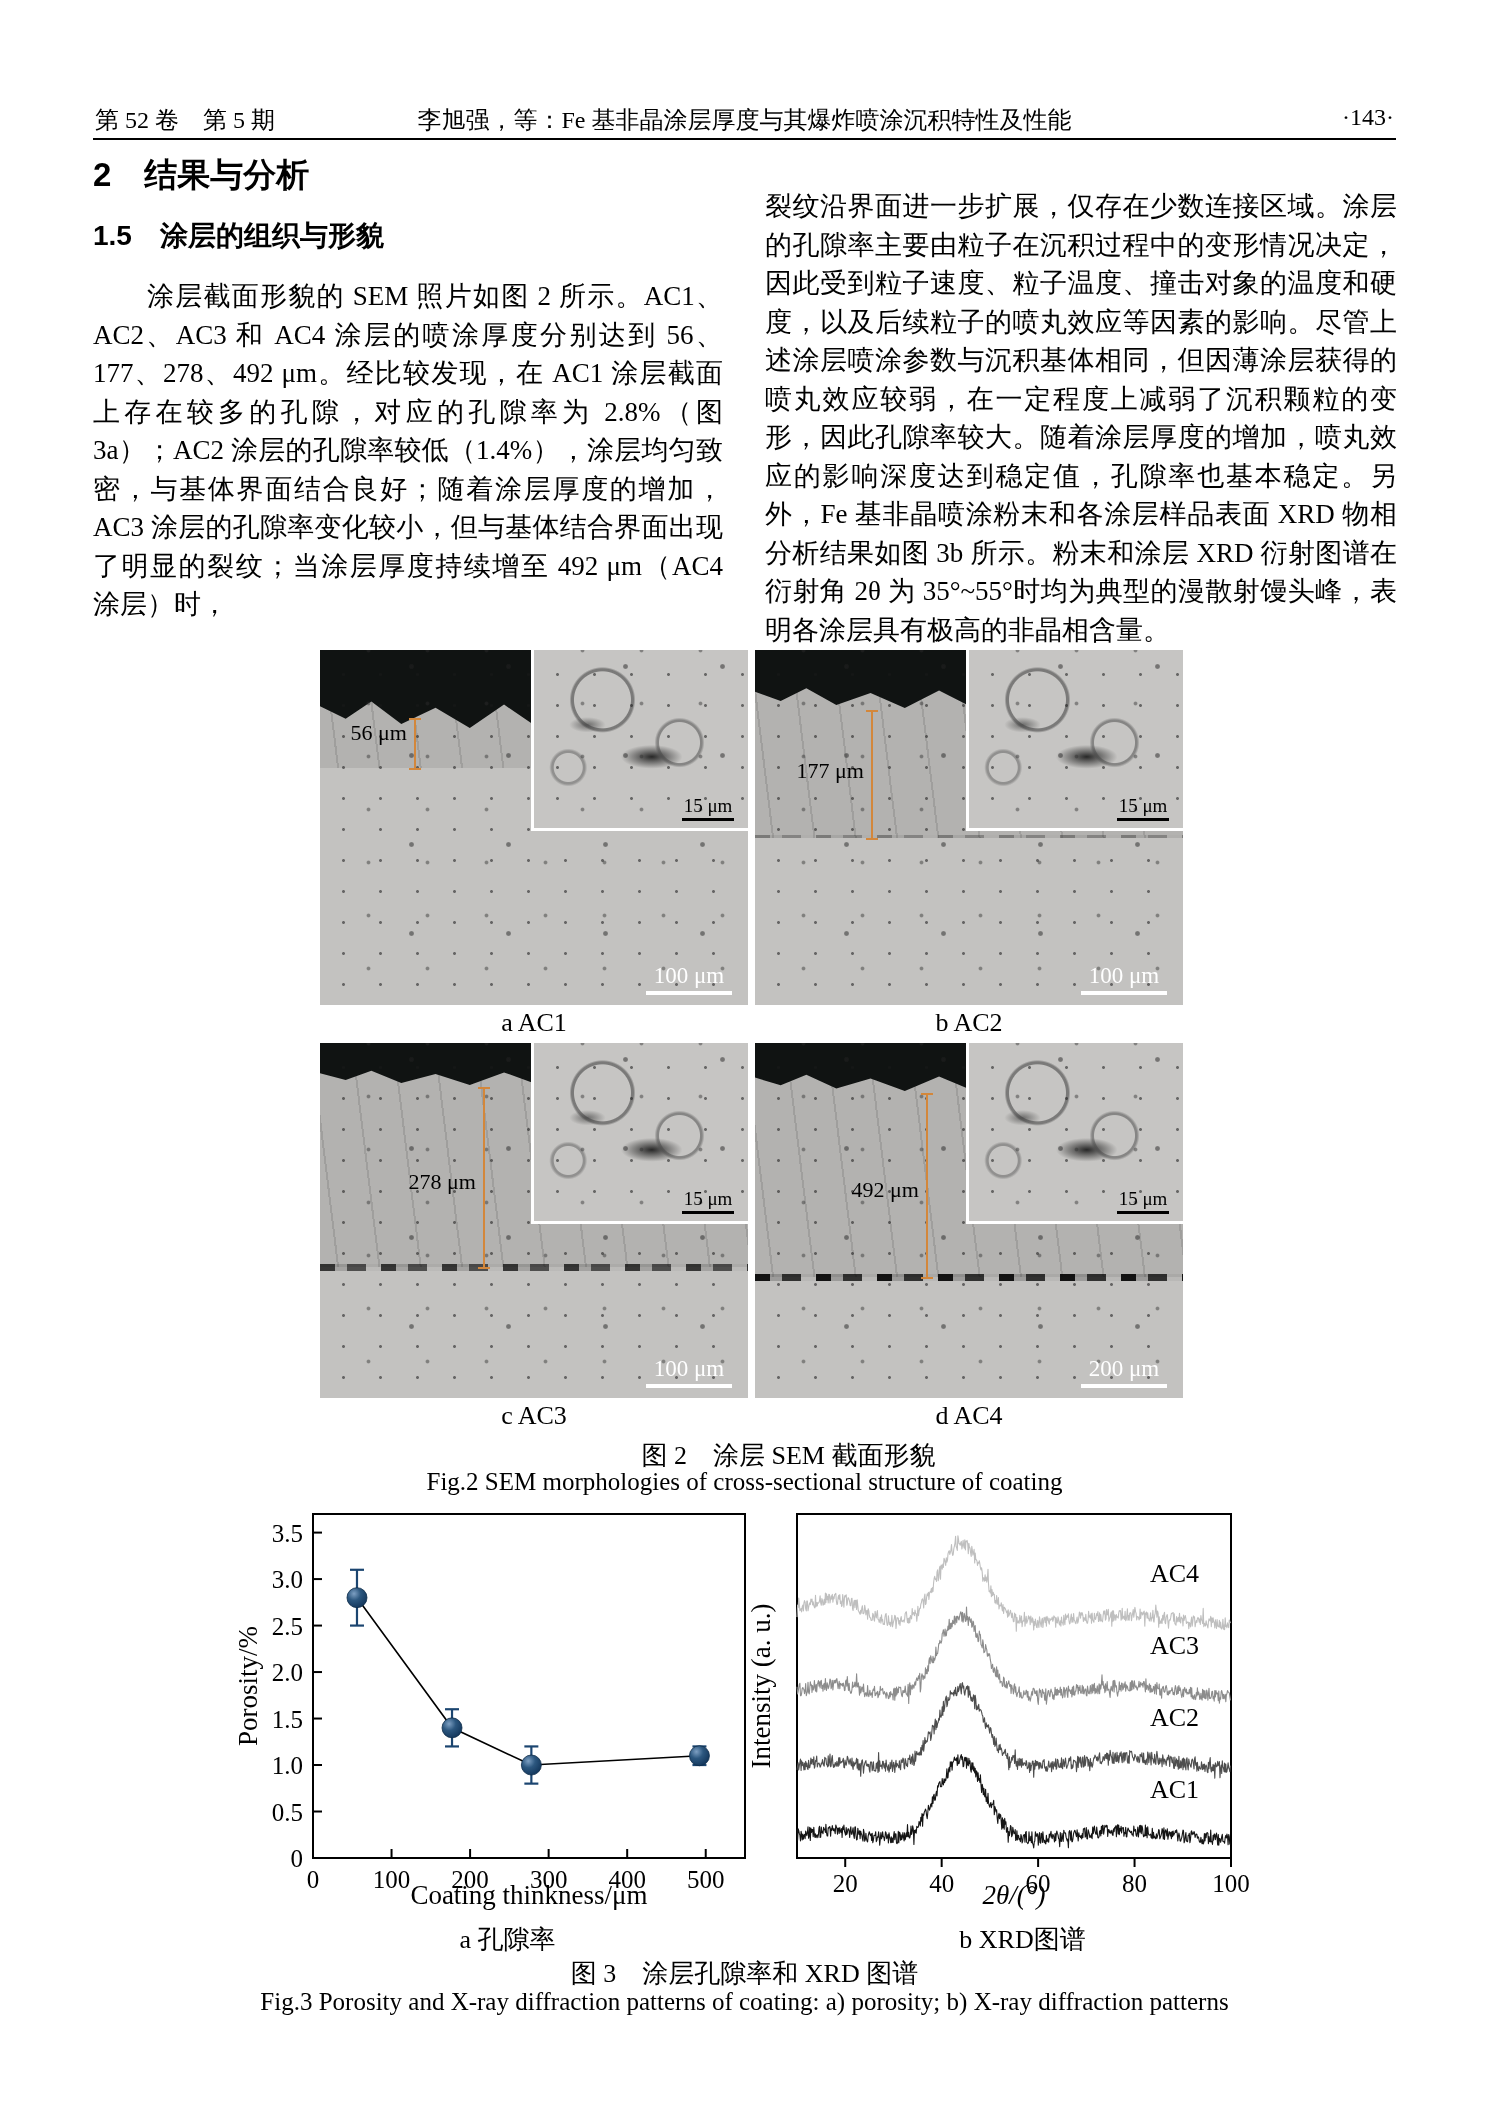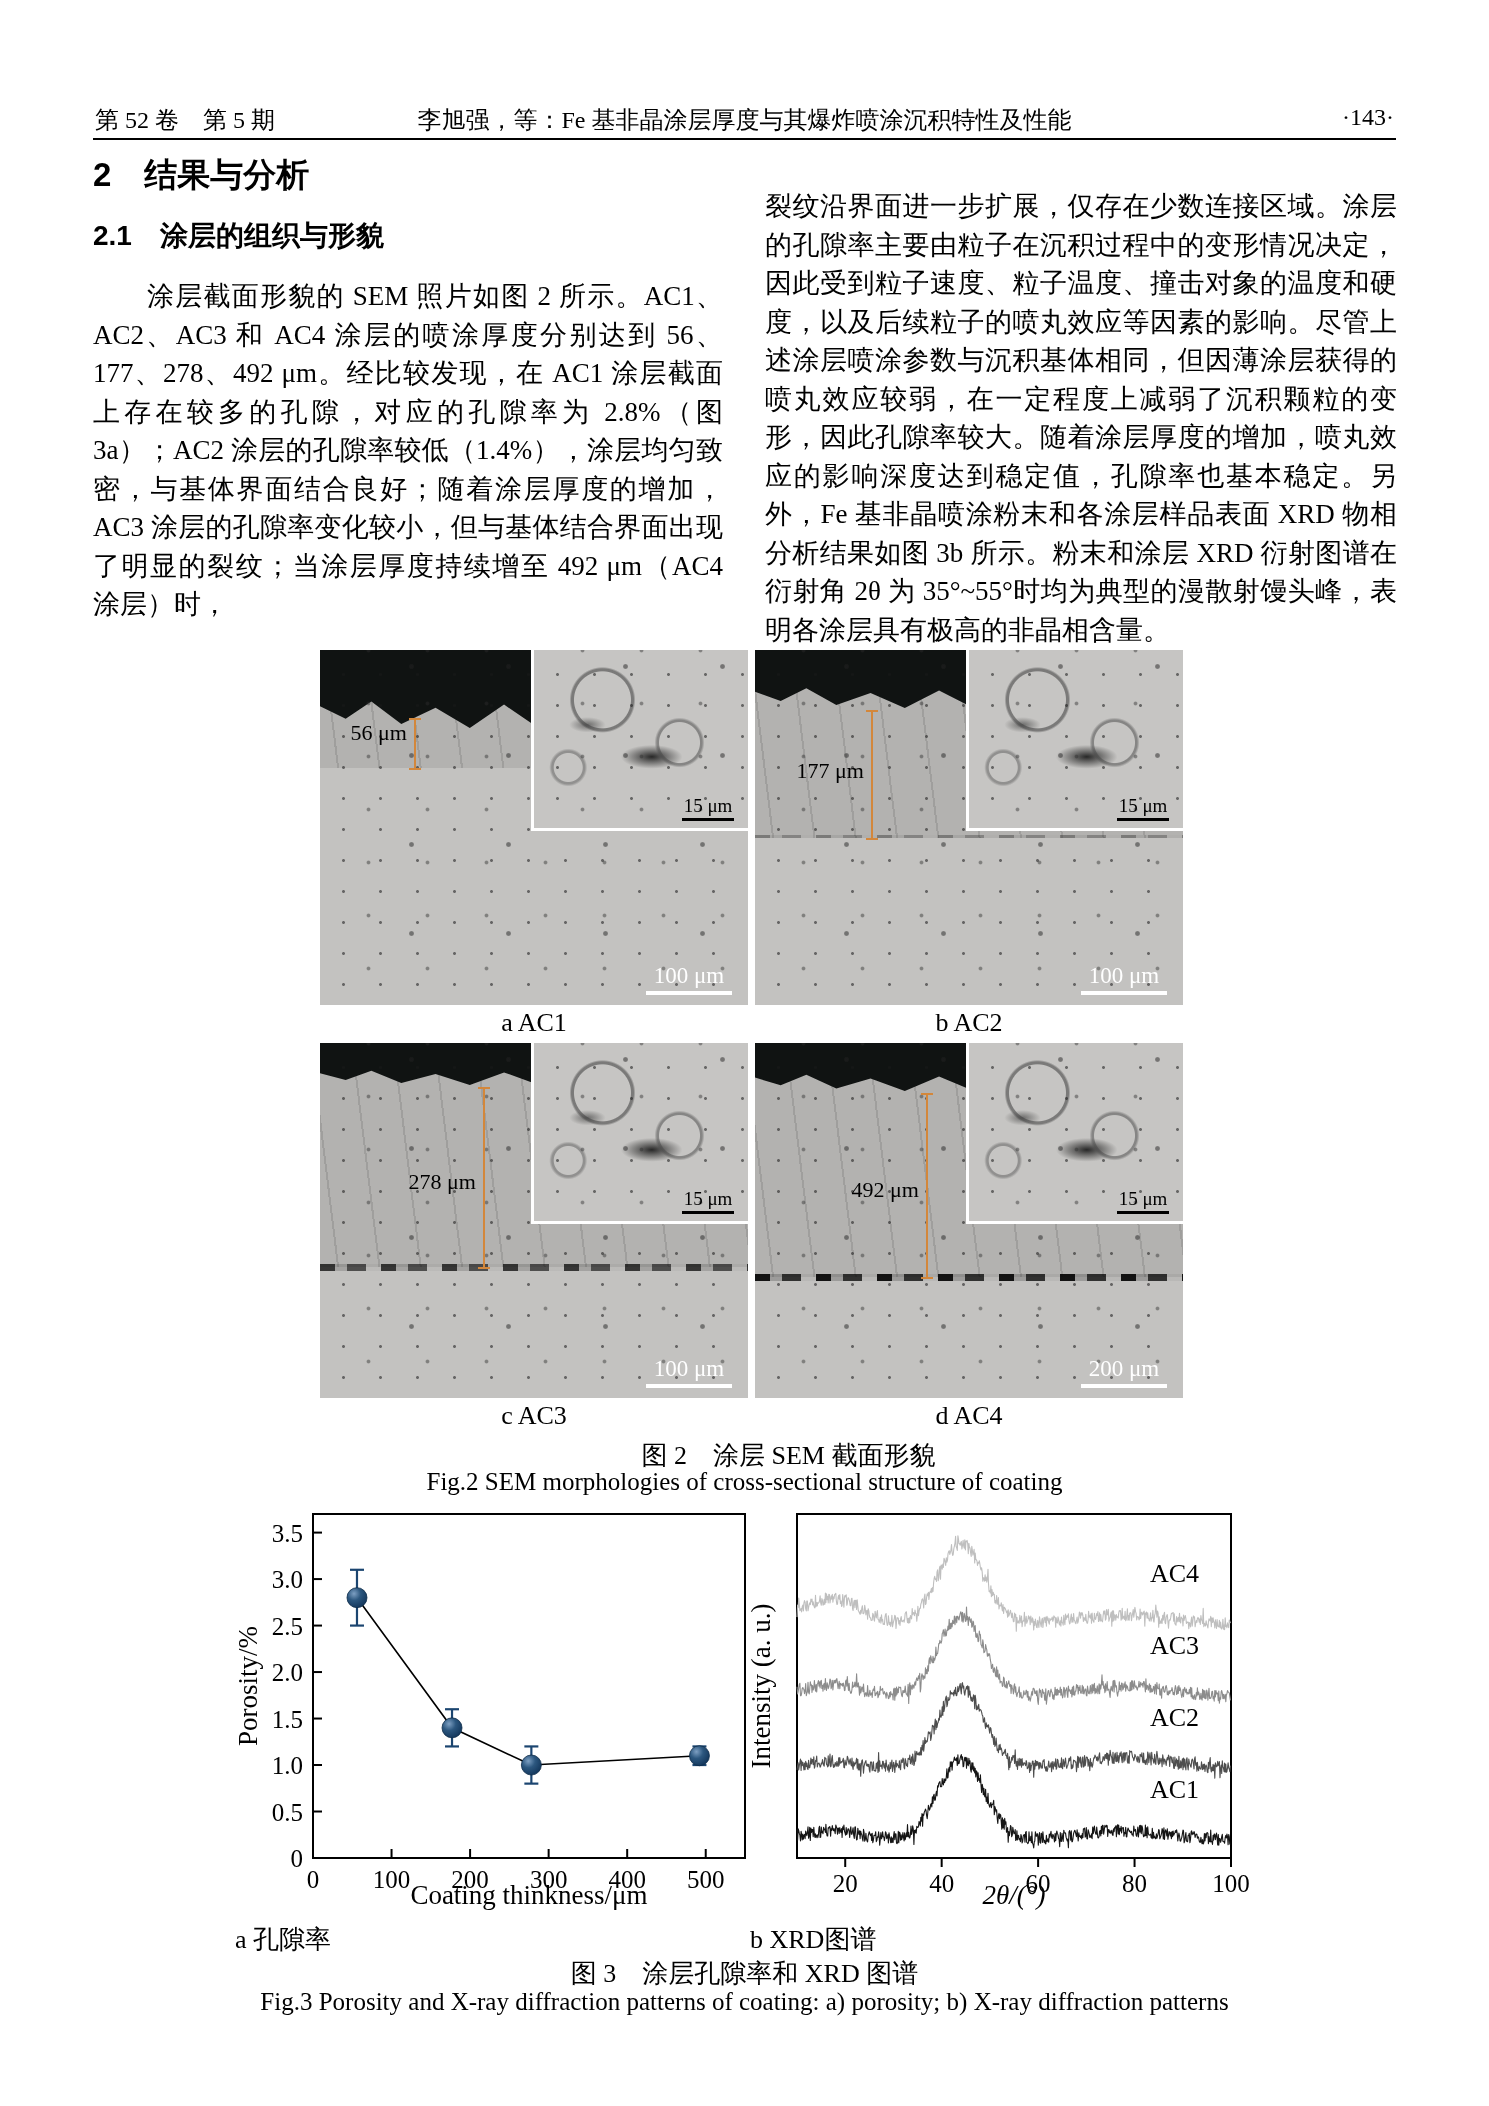--- a/index.html
+++ b/index.html
@@ -50,35 +50,35 @@
   .main-scale .bar{width:86px;height:4px;background:#fff;margin:3px auto 0;}
   .measure{position:absolute;width:2px;background:#d3873b;}
   .measure .cap{position:absolute;left:-5px;width:12px;height:2px;background:#d3873b;}
   .measure .cap.top{top:0;} .measure .cap.bot{bottom:0;}
   .mlabel{position:absolute;right:9px;color:#000000;font-size:22px;white-space:nowrap;}
   .panel-label{position:absolute;width:428px;text-align:center;font-size:26px;}
 
   .caption-cn{left:0;width:1489px;text-align:center;font-size:26px;}
   .caption-en{left:0;width:1489px;text-align:center;font-size:25px;}
 
-  .subcap{width:545px;text-align:left;font-size:26px;}
+  .subcap{width:545px;text-align:center;font-size:26px;}
   svg text{font-family:"Liberation Serif",serif;}
 </style>
 </head>
 <body>
 
 <div class="page">
 
   <div class="abs hdr hdr-left">第 52 卷　第 5 期</div>
   <div class="abs hdr hdr-center">李旭强，等：Fe 基非晶涂层厚度与其爆炸喷涂沉积特性及性能</div>
   <div class="abs hdr hdr-right">·143·</div>
   <div class="abs hdr-rule"></div>
 
   <div class="abs h1">2　结果与分析</div>
-  <div class="abs h2">2.1　涂层的组织与形貌</div>
+  <div class="abs h2">1.5　涂层的组织与形貌</div>
 
   <p class="abs para para-left">涂层截面形貌的 SEM 照片如图 2 所示。AC1、AC2、AC3 和 AC4 涂层的喷涂厚度分别达到 56、177、278、492 μm。经比较发现，在 AC1 涂层截面上存在较多的孔隙，对应的孔隙率为 2.8%（图 3a）；AC2 涂层的孔隙率较低（1.4%），涂层均匀致密，与基体界面结合良好；随着涂层厚度的增加，AC3 涂层的孔隙率变化较小，但与基体结合界面出现了明显的裂纹；当涂层厚度持续增至 492 μm（AC4 涂层）时，</p>
   <p class="abs para para-right">裂纹沿界面进一步扩展，仅存在少数连接区域。涂层的孔隙率主要由粒子在沉积过程中的变形情况决定，因此受到粒子速度、粒子温度、撞击对象的温度和硬度，以及后续粒子的喷丸效应等因素的影响。尽管上述涂层喷涂参数与沉积基体相同，但因薄涂层获得的喷丸效应较弱，在一定程度上减弱了沉积颗粒的变形，因此孔隙率较大。随着涂层厚度的增加，喷丸效应的影响深度达到稳定值，孔隙率也基本稳定。另外，Fe 基非晶喷涂粉末和各涂层样品表面 XRD 物相分析结果如图 3b 所示。粉末和涂层 XRD 衍射图谱在衍射角 2θ 为 35°~55°时均为典型的漫散射馒头峰，表明各涂层具有极高的非晶相含量。</p>
 
   <div class="sem-panel" style="left:320px;top:650px;--epoxy:78px;--iface:118px;">
     <div class="sem-coat"></div>
     <div class="sem-epoxy"></div>
 
     <div class="speck"></div>
     <div class="measure" style="left:94px;top:68px;height:52px;">

